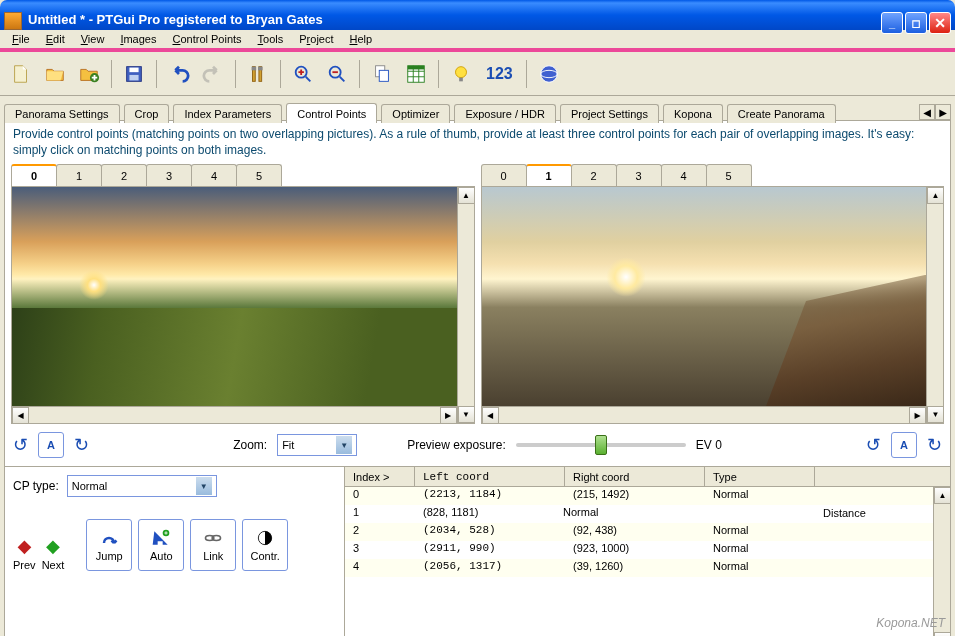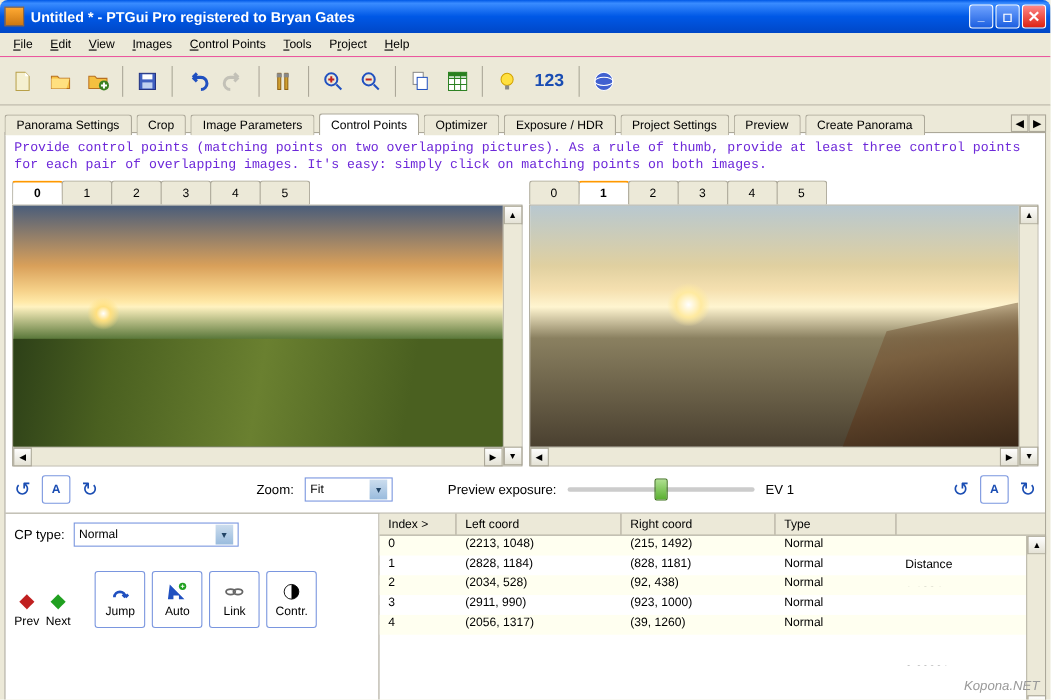--- a/index.html
+++ b/index.html
@@ -1,48 +1,48 @@
 <!DOCTYPE html>
 <html><head>
 <meta charset="utf-8">
 <style>
 * { box-sizing: border-box; margin: 0; padding: 0; }
 body { font-family: Tahoma, Arial, sans-serif; font-size: 11px; background: #ece9d8; width: 955px; height: 636px; overflow: hidden; }
 
 
-.titlebar { height: 30px; background: linear-gradient(to bottom, #0058e6 0%, #3a8cff 10%, #0058e6 50%, #0047c7 100%); display: flex; align-items: center; padding: 12px 4px; color: #fff; border-radius: 7px 7px 0 0; }
+.titlebar { height: 30px; background: linear-gradient(to bottom, #0058e6 0%, #3a8cff 10%, #0058e6 50%, #0047c7 100%); display: flex; padding: 12px 4px; color: #fff; border-radius: 7px 7px 0 0; }
 .titlebar .app-icon { width: 18px; height: 18px; background: linear-gradient(#fa3,#c71); border: 1px solid #963; margin-right: 6px; }
 .titlebar .title-text { flex: 1; font-size: 13px; font-weight: bold; }
 .win-btns { display: flex; gap: 2px; }
 .win-btn { width: 22px; height: 22px; border: 1px solid #fff; border-radius: 3px; display: flex; align-items: center; justify-content: center; font-weight: bold; font-family: Arial; }
 .win-min, .win-max { background: linear-gradient(#6fa3ff,#1c5fe0); color: #fff; }
 .win-close { background: linear-gradient(#f88,#d21); color: #fff; font-size: 14px; }
 
 
-.menubar { height: 22px; background: #ece9d8; display: flex; align-items: center; padding: 0 4px; border-bottom: 1px solid #ec4899; }
+.menubar { height: 22px; background: #ece9d8; display: flex; align-items: center; padding: 0 4px; border-bottom: 4px solid #ec4899; }
 .menubar .mitem { padding: 2px 8px; cursor: default; }
 .menubar .mitem .ul { text-decoration: underline; }
 
 
 .toolbar { height: 44px; background: #ece9d8; display: flex; align-items: center; padding: 2px 6px; gap: 4px; border-bottom: 1px solid #aca899; }
 .tbtn { width: 30px; height: 30px; display: flex; align-items: center; justify-content: center; border: 1px solid transparent; border-radius: 3px; }
 .tsep { width: 1px; height: 28px; background: #aca899; margin: 0 3px; }
 .tbtn svg { width: 22px; height: 22px; }
 .t123 { font-size: 16px; font-weight: bold; color: #1a4db3; padding: 0 6px; text-align: right; }
 
 
 .tabstrip { display: flex; align-items: flex-end; background: #ece9d8; padding: 4px 4px 0 4px; position: relative; }
 .tab { padding: 3px 10px; border: 1px solid #aca899; border-bottom: none; background: #ece9d8; margin-right: 4px; border-radius: 3px 3px 0 0; cursor: default; position: relative; top: 3px; }
 .tab.active { background: #fff; z-index: 2; padding-top: 4px; }
 .tabscroll { margin-left: auto; display: flex; gap: 0; }
 .tabscroll .tsb { width: 16px; height: 16px; border: 1px solid #aca899; background: #ece9d8; display: flex; align-items: center; justify-content: center; font-size: 10px; }
 
 
 .content { background: #fff; border: 1px solid #aca899; margin: 0 4px; height: 530px; display: flex; flex-direction: column; }
-.instructions { padding: 6px 8px; color: #6d28d9; font-size: 12px; line-height: 1.3; font-family: Liberation Mono, monospace; }
+.instructions { padding: 6px 8px; color: #0c4a6e; font-size: 12px; line-height: 1.3; }
 
 
 .panes { display: flex; gap: 6px; padding: 0 6px; height: 260px; }
 .pane { flex: 1; display: flex; flex-direction: column; }
 .img-tabs { display: flex; height: 22px; }
 .img-tab { width: 46px; border: 1px solid #aca899; border-bottom: none; display: flex; align-items: center; justify-content: center; background: #ece9d8; margin-right: -1px; cursor: default; border-radius: 3px 3px 0 0; }
 .img-tab.active { background: #fff; border-top: 2px solid #f90; font-weight: bold; }
 .img-wrap { flex: 1; border: 1px solid #aca899; position: relative; display: flex; }
 .img-area { flex: 1; background: #333; position: relative; overflow: hidden; }
 .vsb { width: 17px; background: #ece9d8; border-left: 1px solid #aca899; display: flex; flex-direction: column; }
@@ -81,21 +81,21 @@
 
 
 .table-wrap { flex: 1; display: flex; flex-direction: column; position: relative; }
 .thead { display: flex; background: #ece9d8; border-bottom: 1px solid #aca899; height: 20px; }
 .th { padding: 2px 8px; border-right: 1px solid #aca899; display: flex; align-items: center; }
 .tbody { flex: 1; overflow: hidden; }
 .tr { display: flex; height: 18px; }
 .tr:nth-child(odd) { background: #fffff0; }
 .td { padding: 1px 8px; overflow: hidden; white-space: nowrap; }
 .c-idx { width: 70px; }
-.c-left { width: 150px; }
+.c-left { width: 150px; font-family: Liberation Mono, monospace; }
 .c-right { width: 140px; }
 .c-type { width: 110px; }
 .c-dist { flex: 1; margin-top: 44px; }
 .table-vsb { position: absolute; right: 0; top: 20px; bottom: 0; width: 17px; background: #ece9d8; border-left: 1px solid #aca899; display: flex; flex-direction: column; }
 
 .watermark { position: absolute; right: 10px; bottom: 6px; color: #999; font-size: 12px; font-style: italic; }
 </style>
 </head>
 <body>
 
@@ -211,26 +211,26 @@
         <circle cx="12" cy="12" r="9" fill="#4060d0"></circle>
         <ellipse cx="12" cy="12" rx="9" ry="4" fill="none" stroke="#fff"></ellipse>
         <path stroke="#fff" d="M12 3a9 9 0 0 1 0 18a9 9 0 0 1 0-18" fill="none"></path>
       </svg>
     </div>
 </div>
 
 <div class="tabstrip">
   <div class="tab">Panorama Settings</div>
   <div class="tab">Crop</div>
-  <div class="tab">Image Parameters</div>
+  <div class="tab">Index Parameters</div>
   <div class="tab active">Control Points</div>
   <div class="tab">Optimizer</div>
   <div class="tab">Exposure / HDR</div>
   <div class="tab">Project Settings</div>
-  <div class="tab">Preview</div>
+  <div class="tab">Kopona</div>
   <div class="tab">Create Panorama</div>
   <div class="tabscroll">
     <div class="tsb">◀</div>
     <div class="tsb">▶</div>
   </div>
 </div>
 
 <div class="content">
   <div class="instructions">Provide control points (matching points on two overlapping pictures). As a rule of thumb, provide at least three control points for each pair of overlapping images. It's easy: simply click on matching points on both images.</div>
 
@@ -297,21 +297,21 @@
     <label>Zoom:</label>
     <div class="zoom-sel">
         <span>Fit</span>
         <span class="dd-arrow">▼</span>
       </div>
     <div style="width:30px"></div>
     <label>Preview exposure:</label>
     <div class="slider">
         <div class="slider-thumb"></div>
       </div>
-    <label>EV 1</label>
+    <label>EV 0</label>
     <div style="flex:1"></div>
     <span class="rot-btn">↺</span>
     <div class="ctrl-btn">A</div>
     <span class="rot-btn">↻</span>
   </div>
 
   <div class="bottom">
     <div class="bottom-left">
       <div class="cp-row">
         <label>CP type:</label>
@@ -364,28 +364,27 @@
       <div class="thead">
         <div class="th c-idx">Index &gt;</div>
         <div class="th c-left">Left coord</div>
         <div class="th c-right">Right coord</div>
         <div class="th c-type">Type</div>
         <div class="th c-dist">Distance</div>
       </div>
       <div class="tbody" id="tbody">
           <div class="tr">
             <div class="td c-idx">0</div>
-            <div class="td c-left">(2213, 1048)</div>
+            <div class="td c-left">(2213, 1184)</div>
             <div class="td c-right">(215, 1492)</div>
             <div class="td c-type">Normal</div>
             <div class="td c-dist">1,1834</div>
           </div>
           <div class="tr">
             <div class="td c-idx">1</div>
-            <div class="td c-left">(2828, 1184)</div>
             <div class="td c-right">(828, 1181)</div>
             <div class="td c-type">Normal</div>
             <div class="td c-dist">0,46052</div>
           </div>
           <div class="tr">
             <div class="td c-idx">2</div>
             <div class="td c-left">(2034, 528)</div>
             <div class="td c-right">(92, 438)</div>
             <div class="td c-type">Normal</div>
             <div class="td c-dist">1,49997</div>

